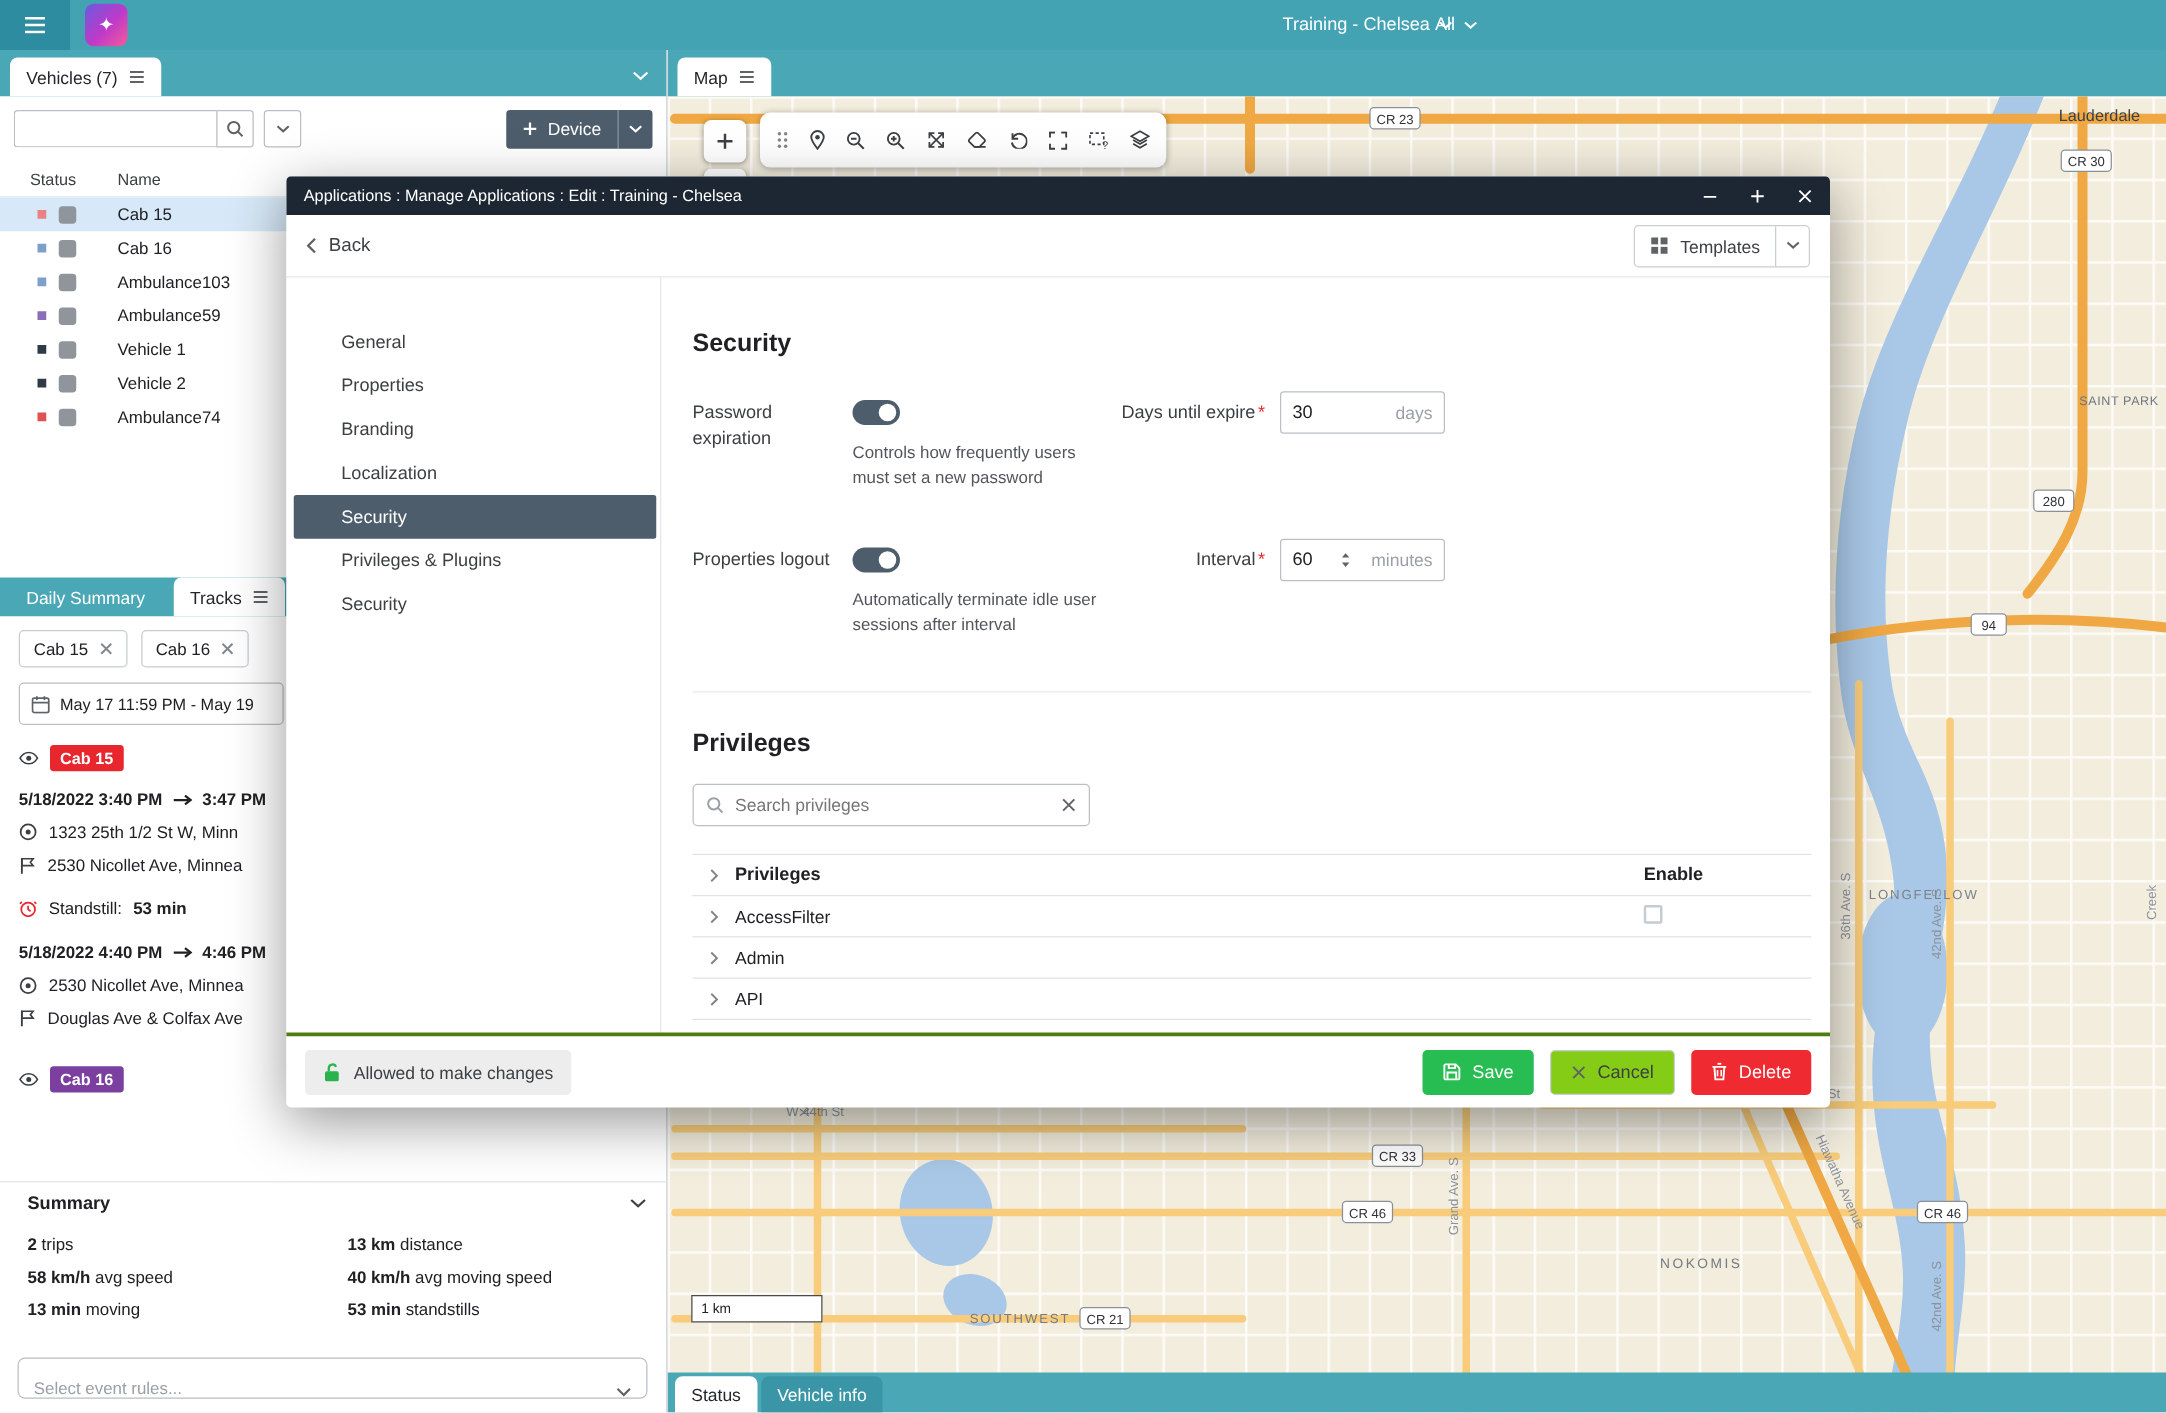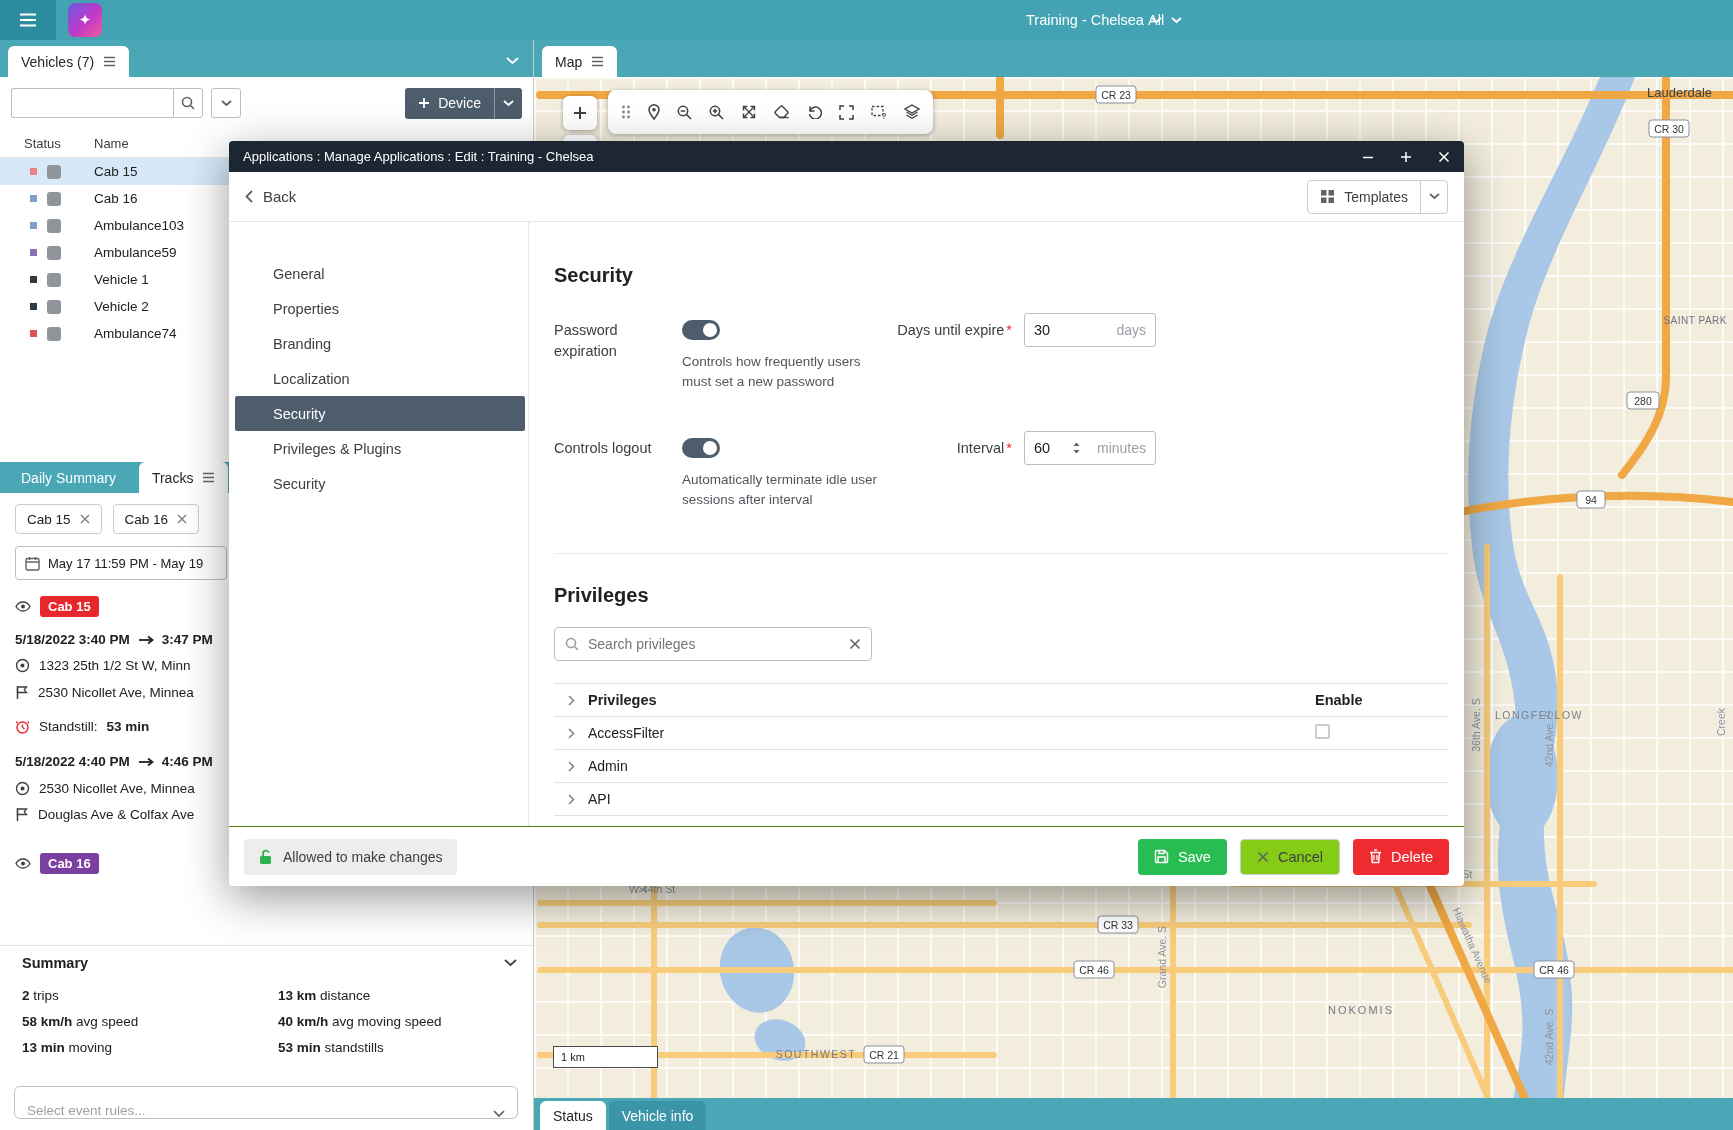--- a/index.html
+++ b/index.html
@@ -58,21 +58,21 @@
 .rules{position:absolute;top:1046px;left:14px;right:15px;height:33px;border:1px solid #b9bfc6;border-radius:6px;display:flex;align-items:flex-end;padding:0 12px;color:#9aa0a6;font-size:13.5px}
 .rules .ic{margin-left:auto;color:#5f6368}
 
 .mapr{position:absolute;top:40px;left:534px;right:0;bottom:0;z-index:1;background:#f2eddd}
 .map-strip{position:absolute;top:0;left:0;right:0;height:37px;z-index:3}
 .map-canvas{position:absolute;top:37px;left:0;right:0;bottom:0;overflow:hidden}
 .map-svg{display:block}
 .maptools{position:absolute;left:74px;top:50px;height:44px;background:#fff;border-radius:8px;box-shadow:0 1px 5px rgba(0,0,0,.3);display:flex;align-items:center;padding:0 13px;gap:17px;z-index:4;color:#3c4043}
 .zoomer{position:absolute;left:29px;top:56px;z-index:4}
 .zbtn{width:34px;height:34px;background:#fff;border:none;border-radius:6px;box-shadow:0 1px 4px rgba(0,0,0,.35);display:flex;align-items:center;justify-content:center;color:#3c4043;margin-bottom:5px}
-.scale{position:absolute;left:19px;bottom:62px;width:105px;height:22px;background:#fff;border:1px solid #4a4a4a;display:flex;align-items:center;padding:0 7px;font-size:11px;color:#202124;z-index:4}
+.scale{position:absolute;left:19px;bottom:72px;width:105px;height:22px;background:#fff;border:1px solid #4a4a4a;display:flex;align-items:center;padding:0 7px;font-size:11px;color:#202124;z-index:4}
 .map-bottom{position:absolute;bottom:0;left:0;right:0;height:32px;background:#4aa7b6;display:flex;align-items:flex-end;padding-left:6px;gap:3px;z-index:4}
 .map-bottom .tab{height:29px}
 
 .modal{position:absolute;left:229px;top:141px;width:1235px;height:745px;background:#fff;z-index:10;border-radius:4px;box-shadow:0 12px 45px rgba(0,0,0,.4);display:flex;flex-direction:column;overflow:hidden}
 .m-head{height:31px;background:#1d2733;display:flex;align-items:center;color:#fff;font-size:13px;padding:0 14px;flex:none}
 .m-ctrl{margin-left:auto;display:flex;gap:26px;align-items:center}
 .m-back{height:50px;border-bottom:1px solid #e4e7ea;display:flex;align-items:center;padding:0 16px;flex:none}
 .backlink{display:flex;align-items:center;gap:10px;font-size:15px;color:#3c4043}
 .tmpl{margin-left:auto;height:34px;border:1px solid #c9ced3;border-radius:4px;background:#fff;display:flex;align-items:stretch;color:#3c4043}
 .tmpl-main{display:flex;align-items:center;gap:9px;padding:0 12px;font-size:14px}
@@ -100,21 +100,21 @@
 .sec-div{height:1px;background:#e8eaed;margin-top:44px}
 .searchbox{margin-top:20px;width:318px;height:34px;border:1px solid #b9bfc6;border-radius:4px;display:flex;align-items:center;padding:0 10px;gap:9px;color:#9aa0a6}
 .searchbox input{flex:1;border:none;outline:none;font:14px "Liberation Sans",sans-serif;color:#202124;min-width:0}
 .ptable{margin-top:22px;border-top:1px solid #dfe3e7}
 .prow{height:33px;display:flex;align-items:center;border-bottom:1px solid #dfe3e7}
 .prow .chv{width:34px;display:flex;justify-content:center}
 .pname{flex:1;font-size:14px;color:#202124}
 .pname.hdr{font-weight:bold;font-size:14.5px}
 .pen{width:134px;font-size:14.5px}
 .cb{width:15px;height:15px;border:2px solid #c6ccd2;border-radius:2px;background:#fff}
-.m-foot{height:60px;border-top:1px solid #4d7c0f;display:flex;align-items:center;padding:0 15px;flex:none}
+.m-foot{height:60px;border-top:3px solid #4d7c0f;display:flex;align-items:center;padding:0 15px;flex:none}
 .pill{height:36px;background:#ededed;border-radius:4px;display:flex;align-items:center;gap:10px;padding:0 14px;font-size:14px;color:#3c4043}
 .btns{margin-left:auto;display:flex;gap:13px}
 .btn{height:36px;border-radius:4px;display:flex;align-items:center;gap:9px;padding:0 16px;font-size:14.5px;border:none}
 .btn.save{background:#27bd52;color:#fff}
 .btn.cancel{background:#84cc16;border:1px solid #c9ced3;color:#3c4043}
 .btn.del{background:#ef2b31;color:#fff}
 </style>
 </head>
 <body>
 
@@ -579,21 +579,21 @@
           <div class="hint">Controls how frequently users must set a new password</div>
         </div>
         <div class="fld-label"><span>Days until expire</span><span class="req">*</span></div>
         <div class="igroup">
           <input value="30" style="">
           <span class="suffix">days</span>
         </div>
       </div>
 
       <div class="frow second">
-        <div class="f-label">Controls logout</div>
+        <div class="f-label">Properties logout</div>
         <div class="f-toggle">
           <div class="toggle cp">
               <div class="knob"></div>
             </div>
           <div class="hint" style="max-width:235px">Automatically terminate idle user sessions after interval</div>
         </div>
         <div class="fld-label"><span>Interval</span><span class="req">*</span></div>
         <div class="igroup">
           <input value="60" style="">
           <svg class="ic cp" width="9" height="14" viewBox="0 0 9 14">

